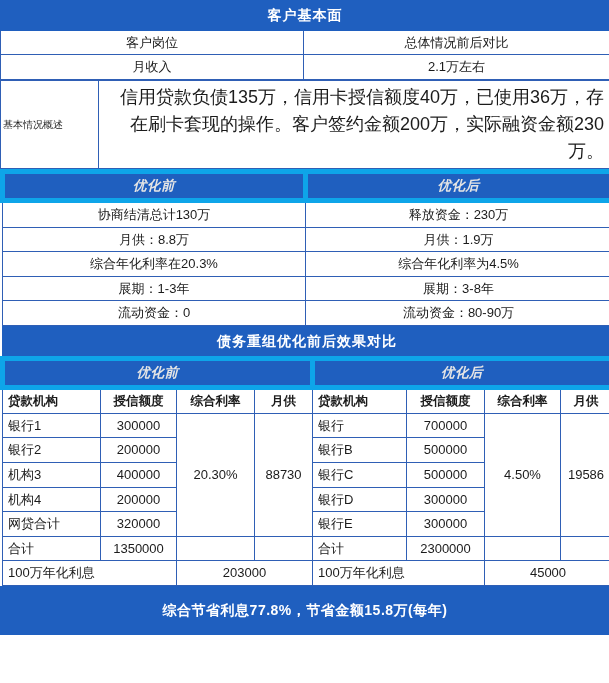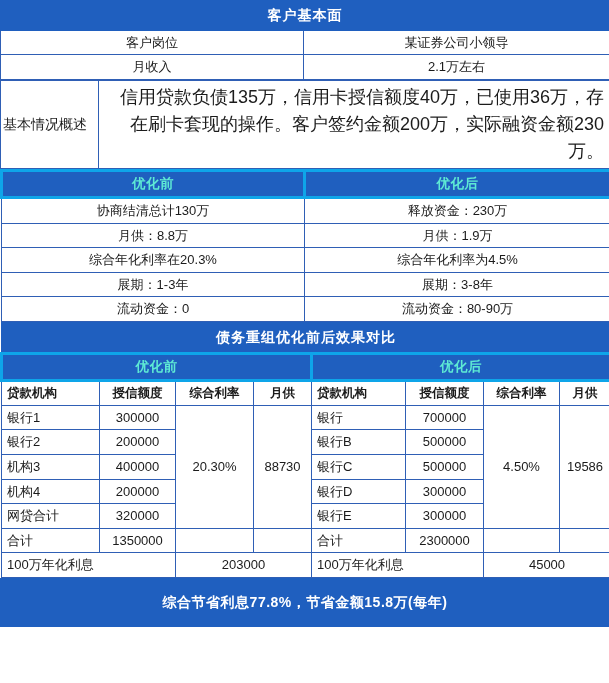--- a/index.html
+++ b/index.html
@@ -39,39 +39,40 @@
     background: #1f5fbf;
     color: #ffffff;
     font-weight: bold;
     font-size: 14px;
     letter-spacing: 1px;
     padding: 5px 4px;
     border: 1px solid #1f5fbf;
   }
   .subhead {
     background: #1f5fbf;
-    color: #5eead4;
+    color: #e5e5e5;
     font-weight: bold;
     font-size: 13.5px;
     letter-spacing: 0.5px;
-    border: 3px solid #0ea5e9;
+    border: 5px solid #0ea5e9;
+    font-style: italic;
   }
   .colhead {
     background: #ffffff;
     color: #1b1b1b;
     font-size: 12.5px;
     font-weight: bold;
     text-align: center;
   }
   .left {
     text-align: left;
     padding-left: 5px;
   }
   .desc-label {
-    font-size: 14px;
+    font-size: 10px;
     text-align: left;
     padding-left: 2px;
     white-space: nowrap;
   }
   .desc-text {
     text-align: right;
     line-height: 1.5;
     font-size: 18px;
     padding: 3px 5px;
   }
@@ -95,21 +96,21 @@
     <colgroup>
       <col style="width:303px">
       <col style="width:306px">
     </colgroup>
     <tbody>
       <tr>
         <td class="band" colspan="2">客户基本面</td>
       </tr>
       <tr>
         <td>客户岗位</td>
-        <td>某证券公司小领导</td>
+        <td>总体情况前后对比</td>
       </tr>
       <tr>
         <td>月收入</td>
         <td>2.1万左右</td>
       </tr>
     </tbody>
   </table>
 
   <table>
     <colgroup>

